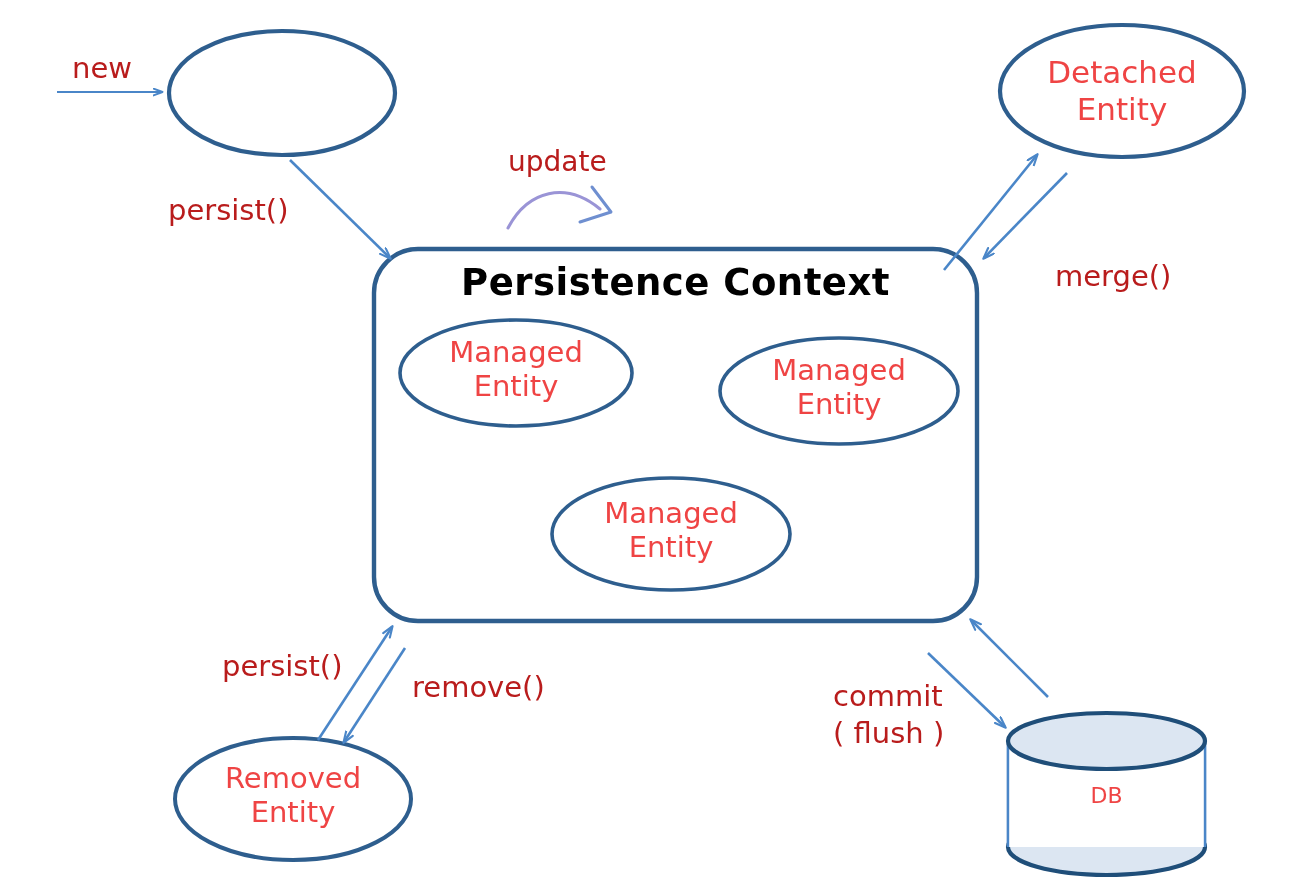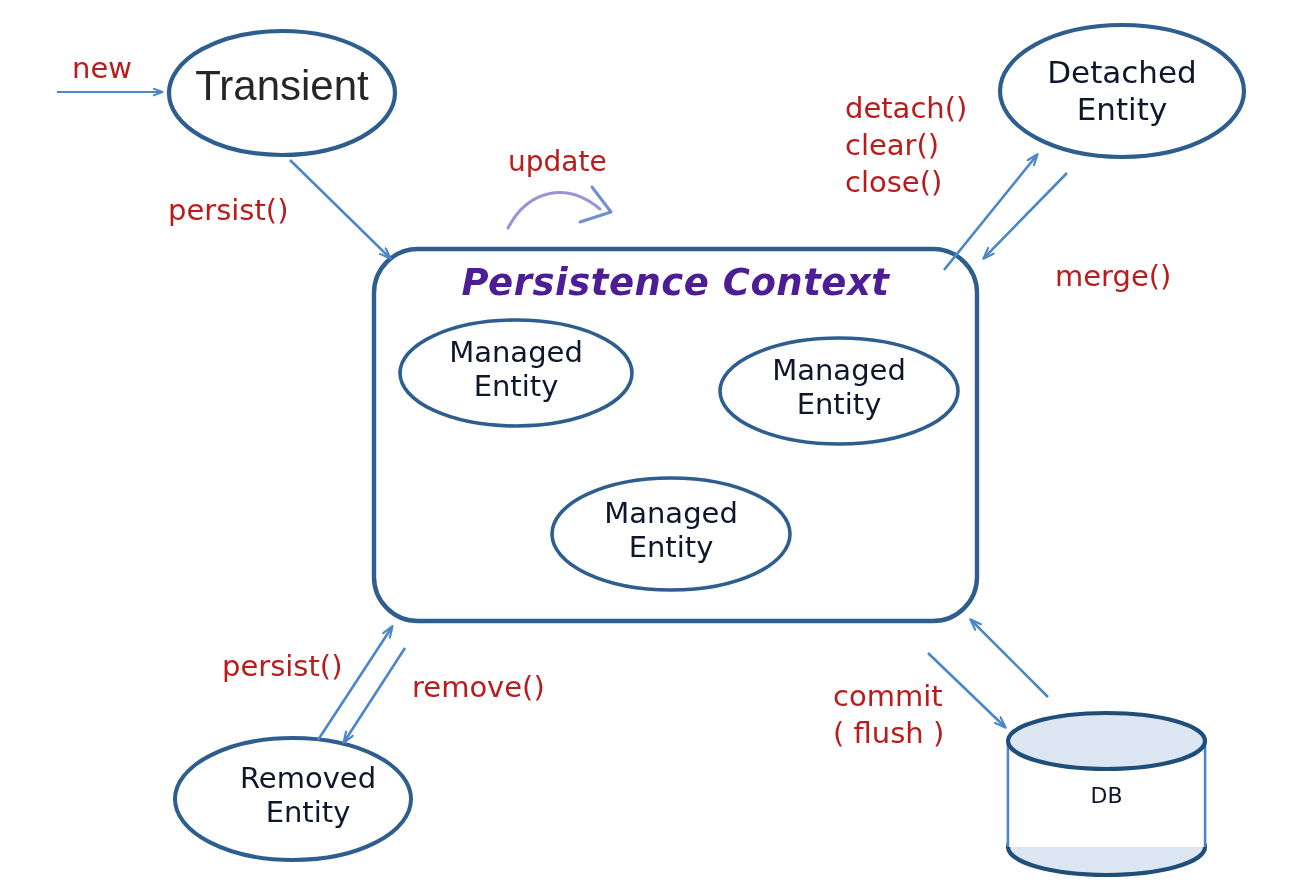--- a/index.html
+++ b/index.html
@@ -21,41 +21,40 @@
   #diagram-svg {
     position: absolute;
     left: 0;
     top: 0;
     width: 1312px;
     height: 894px;
   }
   .node-label {
     position: absolute;
     text-align: center;
-    color: #0f172a;
+    color: #ef4444;
     font-family: "DejaVu Sans", sans-serif;
     line-height: 1.18;
     white-space: pre-line;
     pointer-events: none;
   }
   .edge-label {
     position: absolute;
     color: #b91c1c;
     font-family: "DejaVu Sans", sans-serif;
     line-height: 1.28;
     white-space: pre-line;
   }
   .title-label {
     position: absolute;
-    color: #4c1d95;
+    color: #000000;
     font-family: "DejaVu Sans", sans-serif;
     font-weight: bold;
     letter-spacing: 0.5px;
     white-space: pre-line;
-    font-style: italic;
   }
   .transient-label {
     position: absolute;
     color: #262626;
     font-family: "Liberation Sans", sans-serif;
     white-space: pre-line;
   }
 </style>
 </head>
 <body>
@@ -112,50 +111,46 @@
 
     <line x1="318" y1="740" x2="392" y2="627" stroke="#4a86c8" stroke-width="2.6" marker-end="url(#arrowBlueThin)"></line>
 
     <line x1="405" y1="648" x2="344" y2="742" stroke="#4a86c8" stroke-width="2.6" marker-end="url(#arrowBlueThin)"></line>
 
     <line x1="1048" y1="697" x2="971" y2="620" stroke="#4a86c8" stroke-width="2.6" marker-end="url(#arrowBlueThin)"></line>
 
     <line x1="928" y1="653" x2="1005" y2="727" stroke="#4a86c8" stroke-width="2.6" marker-end="url(#arrowBlueThin)"></line>
   </svg>
 
-  <div class="transient-label" style="left:162px; top:62px; width:240px; text-align:center; font-size:42px;">Transient</div>
 
   <div class="node-label" style="left:1002px; top:54px; width:240px; font-size:31px;">Detached
 Entity</div>
 
   <div class="title-label" style="left:374px; top:261px; width:603px; text-align:center; font-size:37px;">Persistence Context</div>
 
   <div class="node-label" style="left:401px; top:335px; width:230px; font-size:29px;">Managed
 Entity</div>
 
   <div class="node-label" style="left:724px; top:353px; width:230px; font-size:29px;">Managed
 Entity</div>
 
   <div class="node-label" style="left:556px; top:496px; width:230px; font-size:29px;">Managed
 Entity</div>
 
-  <div class="node-label" style="left:178px; top:761px; width:230px; font-size:29px;padding-left:15px;">Removed
+  <div class="node-label" style="left:178px; top:761px; width:230px; font-size:29px;">Removed
 Entity</div>
 
   <div class="node-label" style="left:1008px; top:783px; width:197px; font-size:22px;">DB</div>
 
   <div class="edge-label" style="left:72px; top:50px; font-size:29px;">new</div>
 
   <div class="edge-label" style="left:168px; top:192px; font-size:29px;">persist()</div>
 
   <div class="edge-label" style="left:508px; top:144px; font-size:28px;">update</div>
 
-  <div class="edge-label" style="left:845px; top:90px; font-size:29px;">detach()
-clear()
-close()</div>
 
   <div class="edge-label" style="left:1055px; top:226px; font-size:29px;margin-top:32px;">merge()</div>
 
   <div class="edge-label" style="left:222px; top:648px; font-size:29px;">persist()</div>
 
   <div class="edge-label" style="left:412px; top:669px; font-size:29px;">remove()</div>
 
   <div class="edge-label" style="left:833px; top:678px; font-size:29px;">commit
 ( flush )</div>
 

